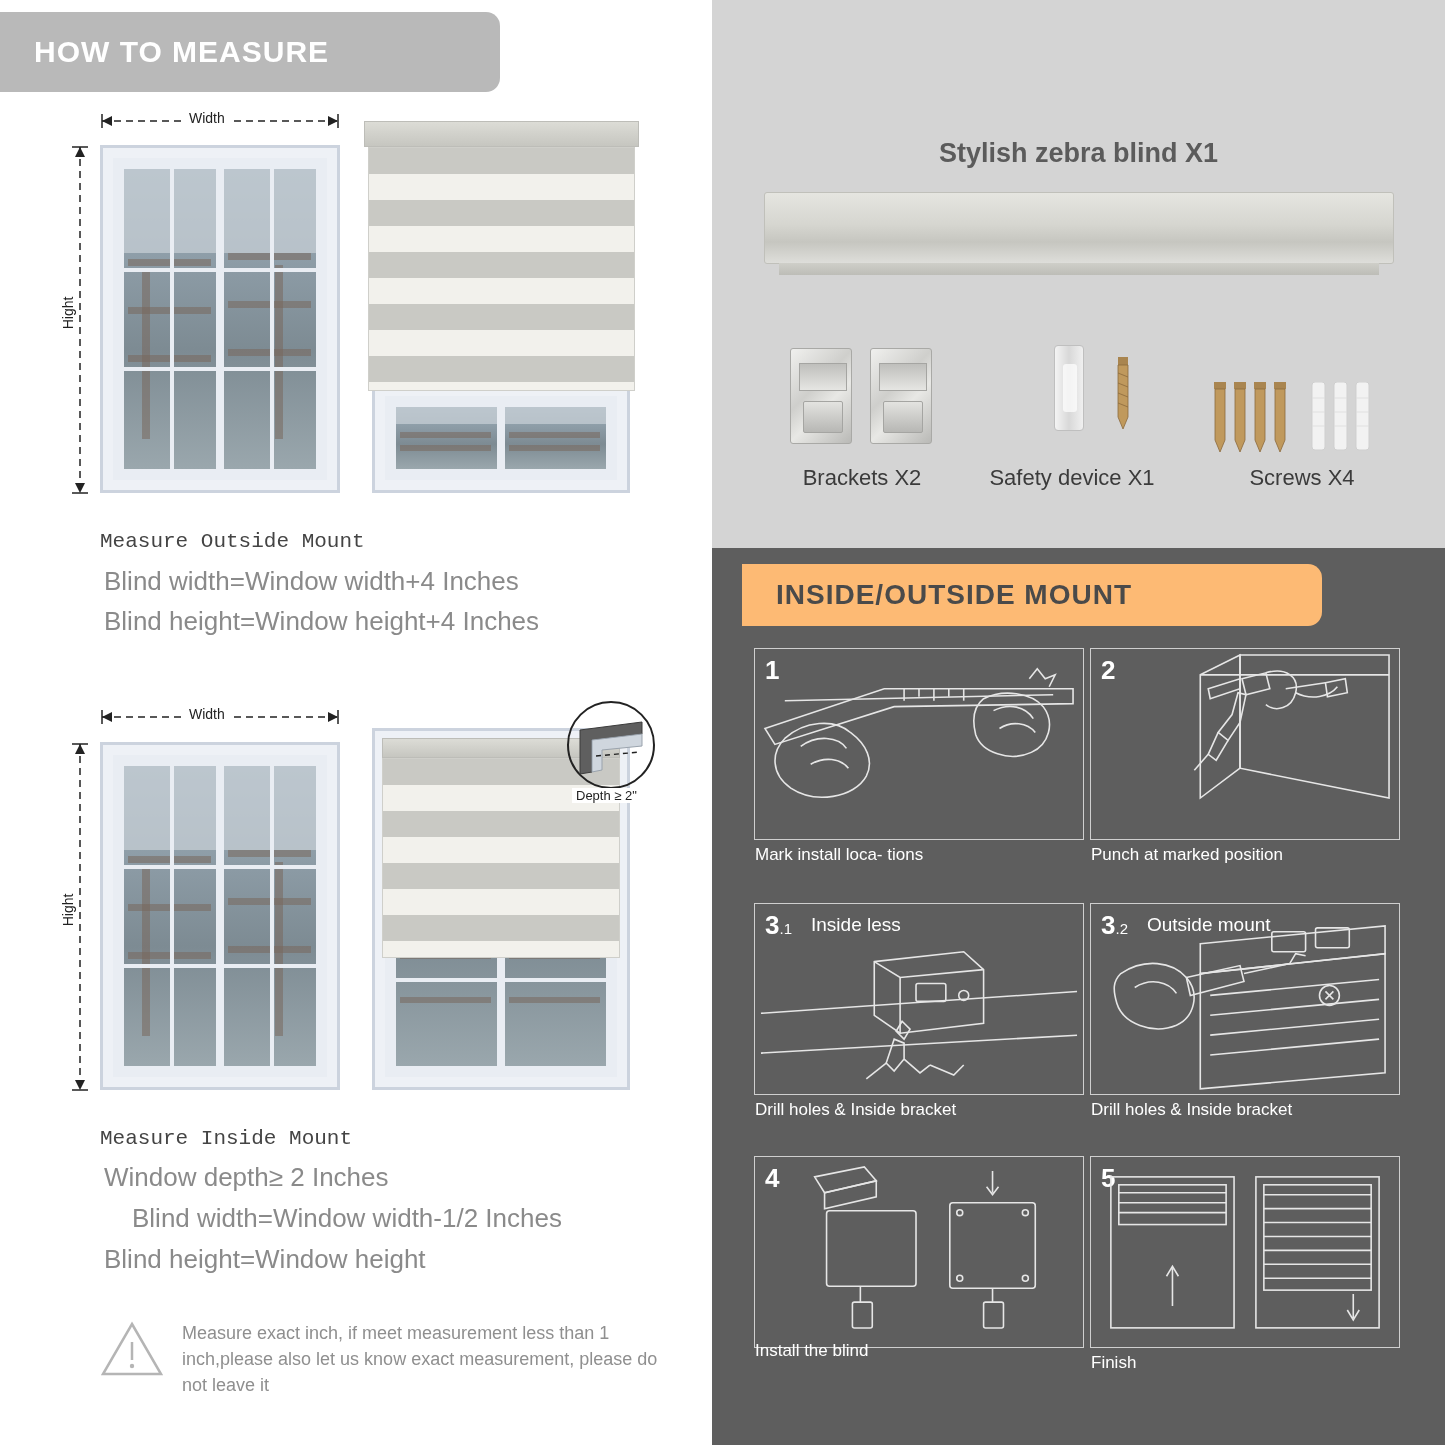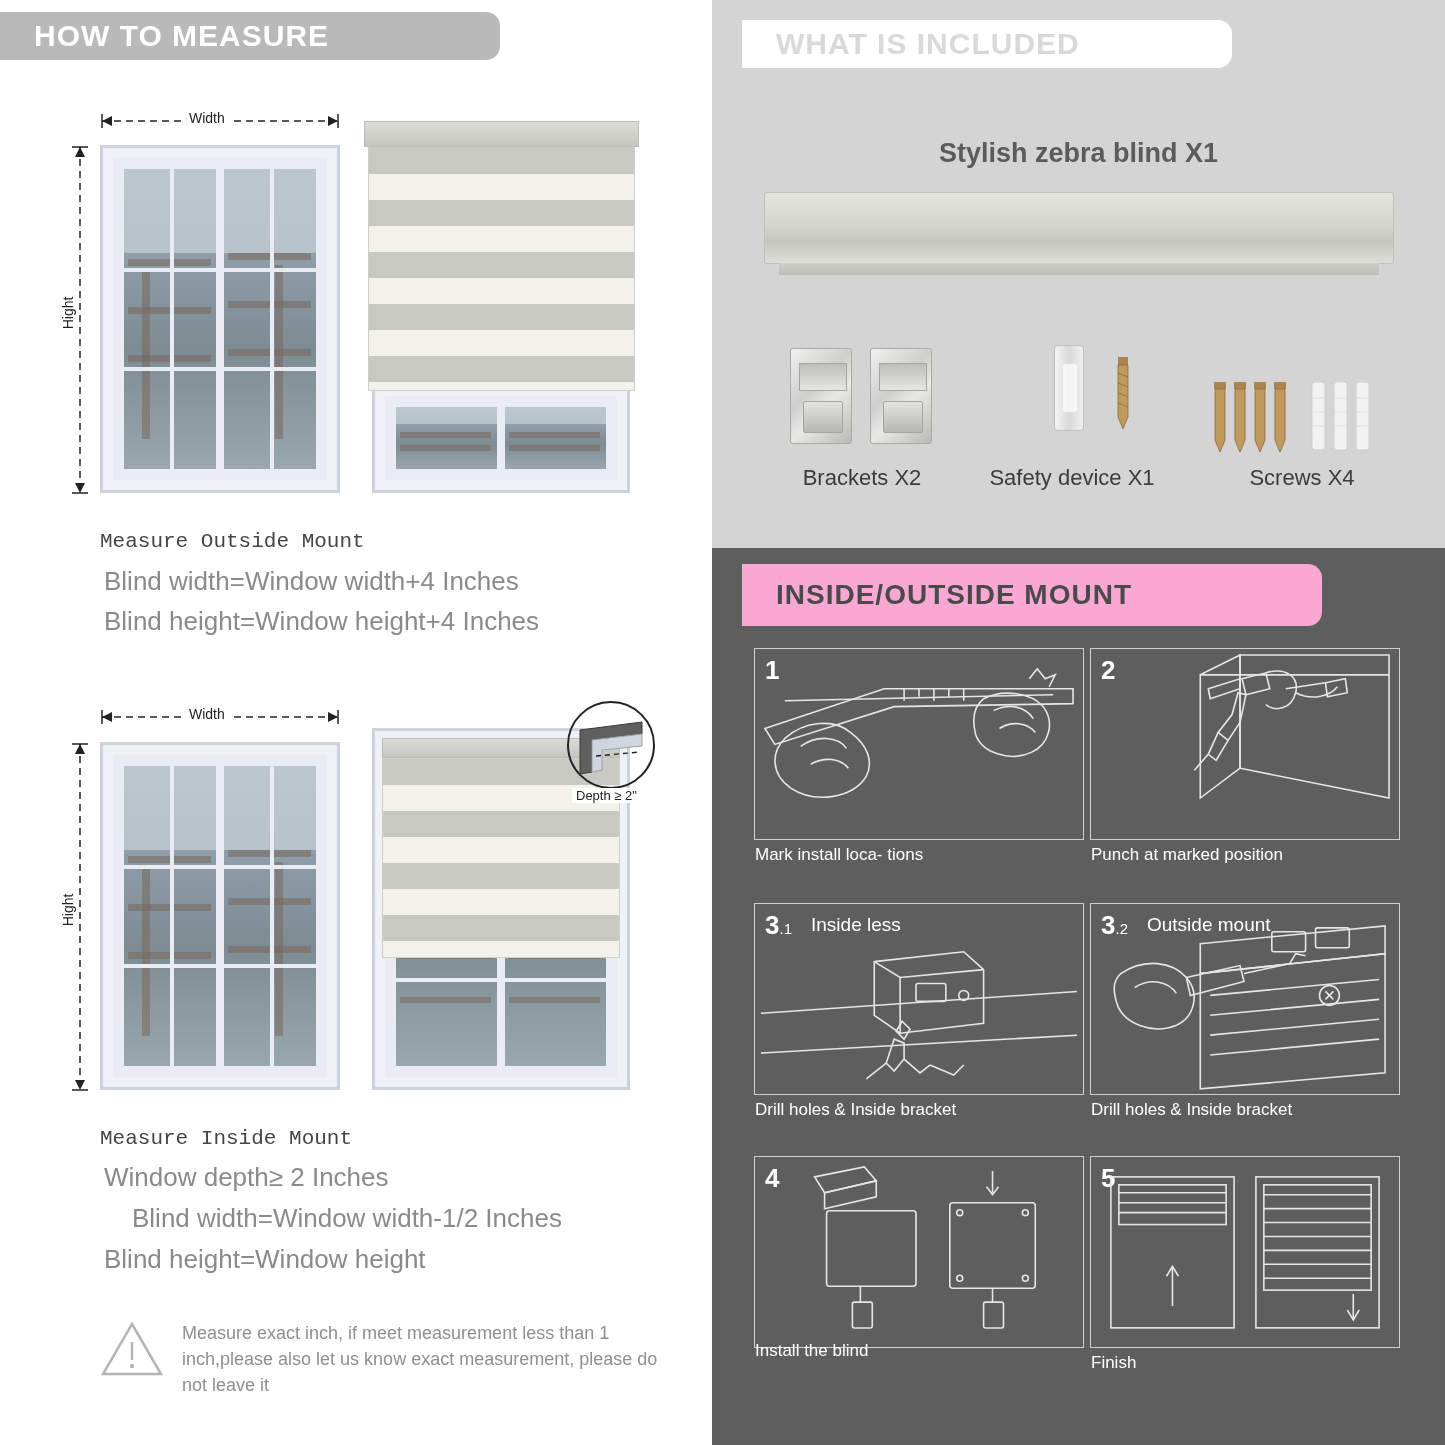--- a/index.html
+++ b/index.html
@@ -12,21 +12,21 @@
   }
   .page { position:relative; width:1445px; height:1445px; }
 
   
   .left {
     position:absolute; left:0; top:0; width:712px; height:1445px;
     background:#ffffff;
   }
   .header-tab {
     position:absolute;
-    height:48px;
+    height:80px;
     display:flex; align-items:center;
     padding-left:34px;
     border-radius:0 14px 14px 0;
     color:#ffffff;
     font-size:30px; font-weight:bold; letter-spacing:1px;
   }
   .header-left {
     left:0; top:12px; width:500px;
     background:#b9b9b9;
   }
@@ -141,21 +141,21 @@
   }
   .goldscrew-wrap, .anchor-wrap { position:absolute; }
 
   
   .right-bottom {
     position:absolute; left:712px; top:548px; width:733px; height:897px;
     background:#5e5e5e;
   }
   .header-mount {
     left:30px; top:16px; width:580px; height:62px;
-    background:#f9a8d4; color:#4a4a4a; font-size:28px;
+    background:#fdba74; color:#4a4a4a; font-size:28px;
   }
   .step {
     position:absolute;
     border:1.5px solid #cfcfcf;
     background:#5e5e5e;
   }
   .step-num {
     position:absolute; left:10px; top:6px;
     font-size:26px; color:#ffffff; font-weight:bold;
   }
@@ -341,23 +341,20 @@
           <circle cx="32" cy="46" r="2.2" fill="#b5b5b5"></circle>
         </svg>
       </span>
       <span class="note-text">Measure exact inch, if meet measurement less than 1 inch,please also let us know exact measurement, please do not leave it</span>
     </div>
   </div>
 
   <div class="divider-v"></div>
 
   <div class="right-top">
-    <div class="header-tab header-right">
-      <span>WHAT IS INCLUDED</span>
-    </div>
 
     <div class="included-title">Stylish zebra blind X1</div>
 
     <div class="headrail"></div>
 
     <div class="bracket" style="left:78px; top:348px;"></div>
     <div class="bracket" style="left:158px; top:348px;"></div>
     <div class="part-label" style="left:30px; top:465px; width:240px;">Brackets X2</div>
 
     <div class="safety" style="left:342px; top:345px;"></div>

